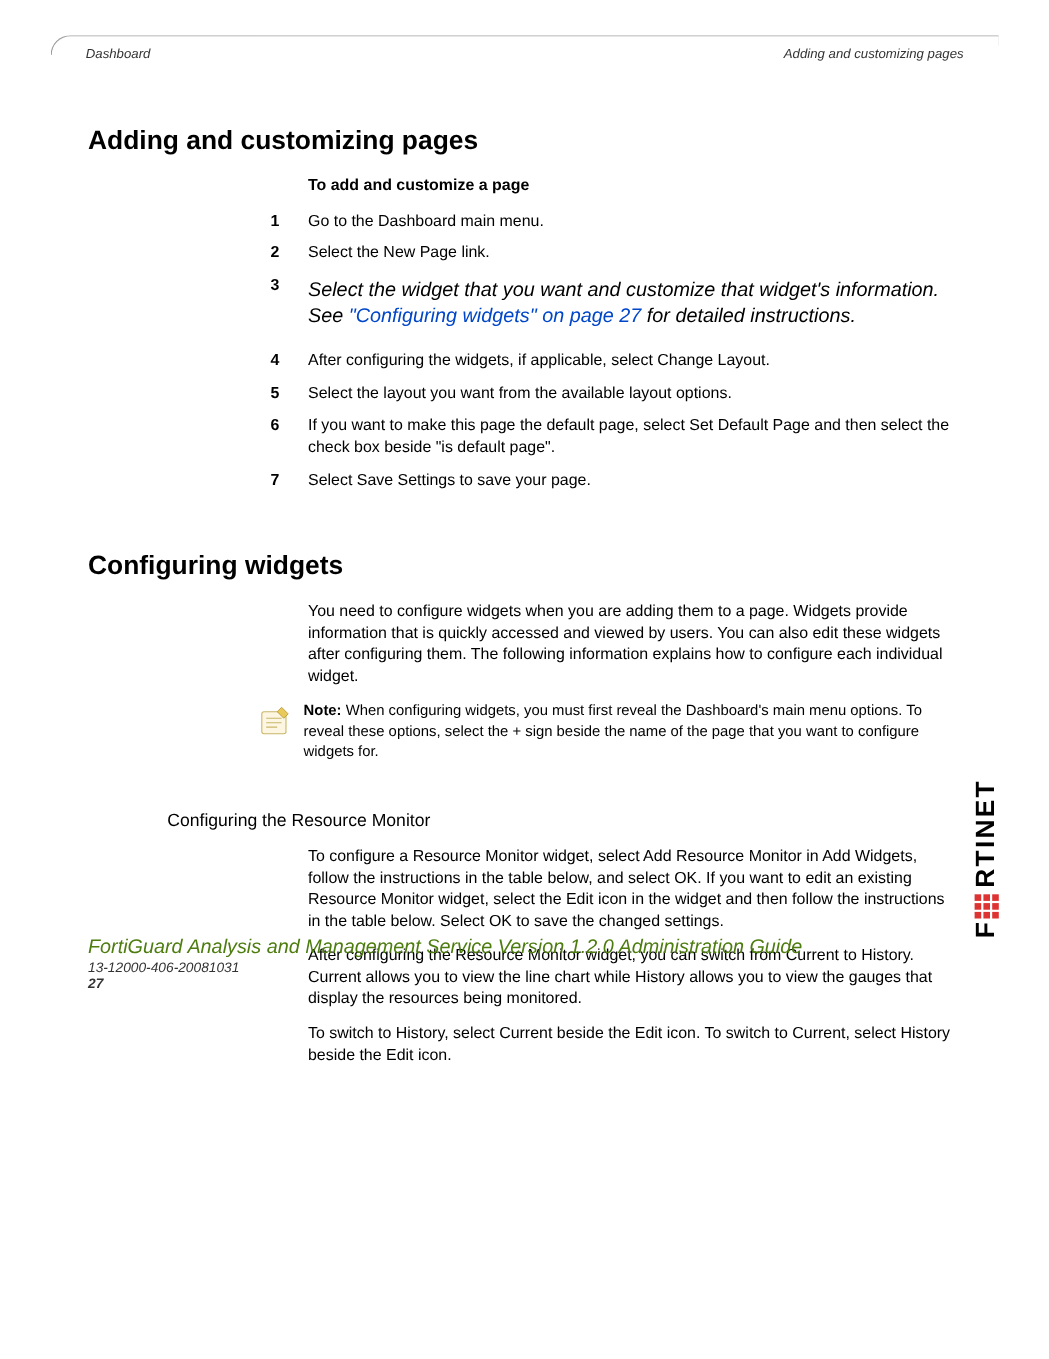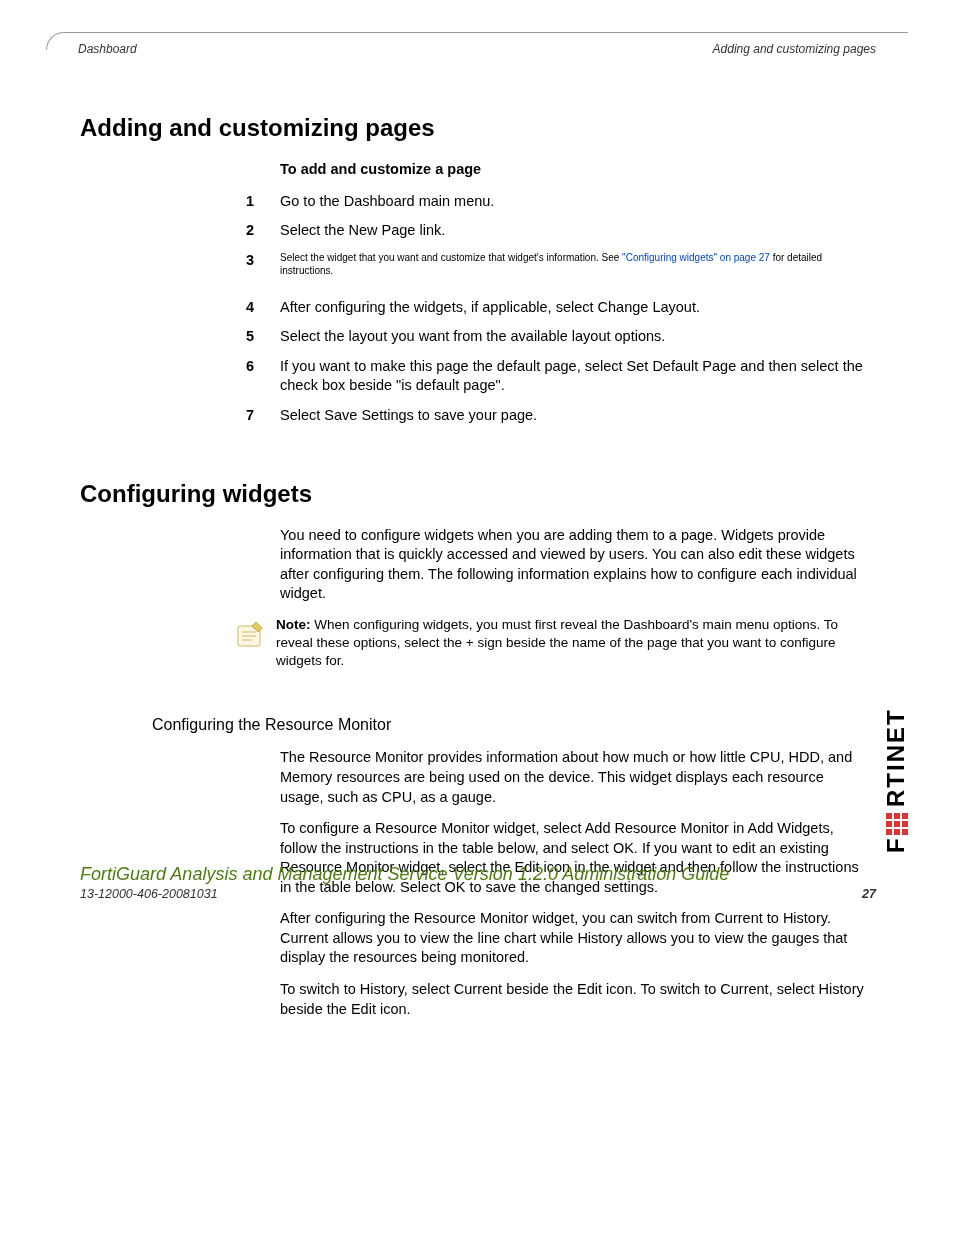--- a/index.html
+++ b/index.html
@@ -19,29 +19,29 @@
   h1 { font-size: 24px; font-weight: bold; margin-top: 14px; margin-bottom: 18px; }
   h1.second { margin-top: 54px; }
   h3 { font-size: 16px; font-weight: normal; margin-top: 46px; margin-bottom: 14px; margin-left: 72px; }
   .body-block { margin-left: 200px; margin-right: 10px; }
   .body-block p { font-size: 14.5px; line-height: 1.35; margin-bottom: 12px; }
   .proc-title { font-weight: bold; font-size: 14.5px; margin-bottom: 10px; }
   ol.steps { list-style: none; margin-left: -40px; }
   ol.steps li { display: flex; margin-bottom: 10px; font-size: 14.5px; line-height: 1.35; }
   ol.steps li .num { width: 40px; font-weight: bold; text-align: left; padding-left: 6px; flex-shrink: 0; }
   ol.steps li .txt { flex: 1; }
-  ol.steps li .txt p { margin-bottom: 10px; font-size: 10px; line-height: 1.35; }
+  ol.steps li .txt p { margin-bottom: 10px; font-size: 18px; line-height: 1.35; font-style: italic; }
   a.xref { color: #0046c8; text-decoration: none; }
   .note-row { display: flex; margin-left: 152px; margin-right: 10px; margin-top: 6px; margin-bottom: 6px; align-items: flex-start; }
   .note-icon { width: 44px; flex-shrink: 0; padding-top: 2px; }
   .note-text { flex: 1; font-size: 13.5px; line-height: 1.35; }
   .note-text b { font-weight: bold; }
   .footer { position: absolute; bottom: 52px; left: 80px; right: 78px; }
   .footer-line1 { font-style: italic; font-size: 18px; color: #4d7c0f; }
-  .footer-line2 { display: flex; justify-content: space-between; font-style: italic; font-size: 12.5px; color: #333; margin-top: 2px; }
+  .footer-line2 { display: flex; justify-content: space-between; font-style: italic; font-size: 12.5px; color: #333; margin-top: 2px; flex-direction: column; }
   .footer-line2 .pg { font-weight: bold; font-style: italic; }
   .brand { position: absolute; right: 44px; bottom: 100px; }
   .brand svg { display: block; }
 </style>
 </head>
 <body>
 <div class="page">
 
   <div class="header-rule"></div>
   <div class="hdr-left">Dashboard</div>
@@ -97,21 +97,20 @@
           <line x1="10" y1="18" x2="24" y2="18" stroke="#c9b76a" stroke-width="1"></line>
           <line x1="10" y1="22" x2="20" y2="22" stroke="#c9b76a" stroke-width="1"></line>
           <path d="M24 4 L30 10 L26 14 L20 8 Z" fill="#e8c95a" stroke="#b89a3a" stroke-width="0.8"></path>
         </svg>
       </div>
       <div class="note-text"><b>Note:</b><span> When configuring widgets, you must first reveal the Dashboard's main menu options. To reveal these options, select the + sign beside the name of the page that you want to configure widgets for.</span></div>
     </div>
 
     <h3>Configuring the Resource Monitor</h3>
     <div class="body-block">
-      <p>The Resource Monitor provides information about how much or how little CPU, HDD, and Memory resources are being used on the device. This widget displays each resource usage, such as CPU, as a gauge.</p>
       <p>To configure a Resource Monitor widget, select Add Resource Monitor in Add Widgets, follow the instructions in the table below, and select OK. If you want to edit an existing Resource Monitor widget, select the Edit icon in the widget and then follow the instructions in the table below. Select OK to save the changed settings.</p>
       <p>After configuring the Resource Monitor widget, you can switch from Current to History. Current allows you to view the line chart while History allows you to view the gauges that display the resources being monitored.</p>
       <p>To switch to History, select Current beside the Edit icon. To switch to Current, select History beside the Edit icon.</p>
     </div>
   </div>
 
   <div class="brand">
     <svg width="28" height="220" viewBox="0 0 28 220">
       <g transform="translate(14,110) rotate(-90) translate(-110,-14)">
         <text x="0" y="22" font-family="Arial Black, Arial" font-weight="900" font-size="24" letter-spacing="2" fill="#000">F</text>

